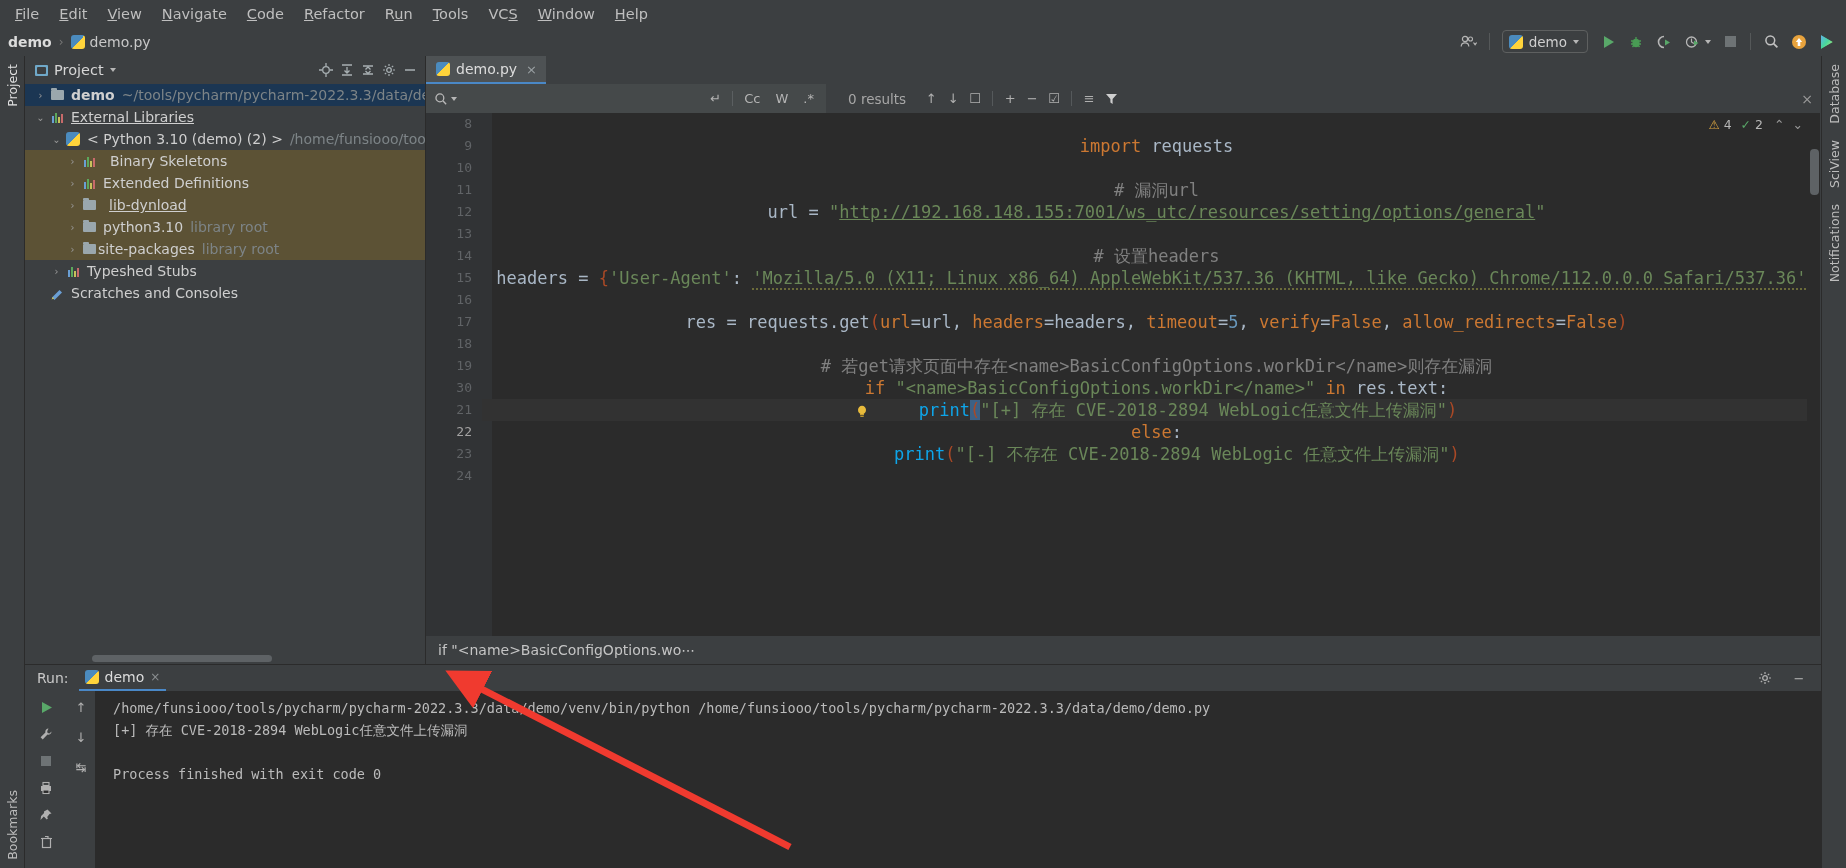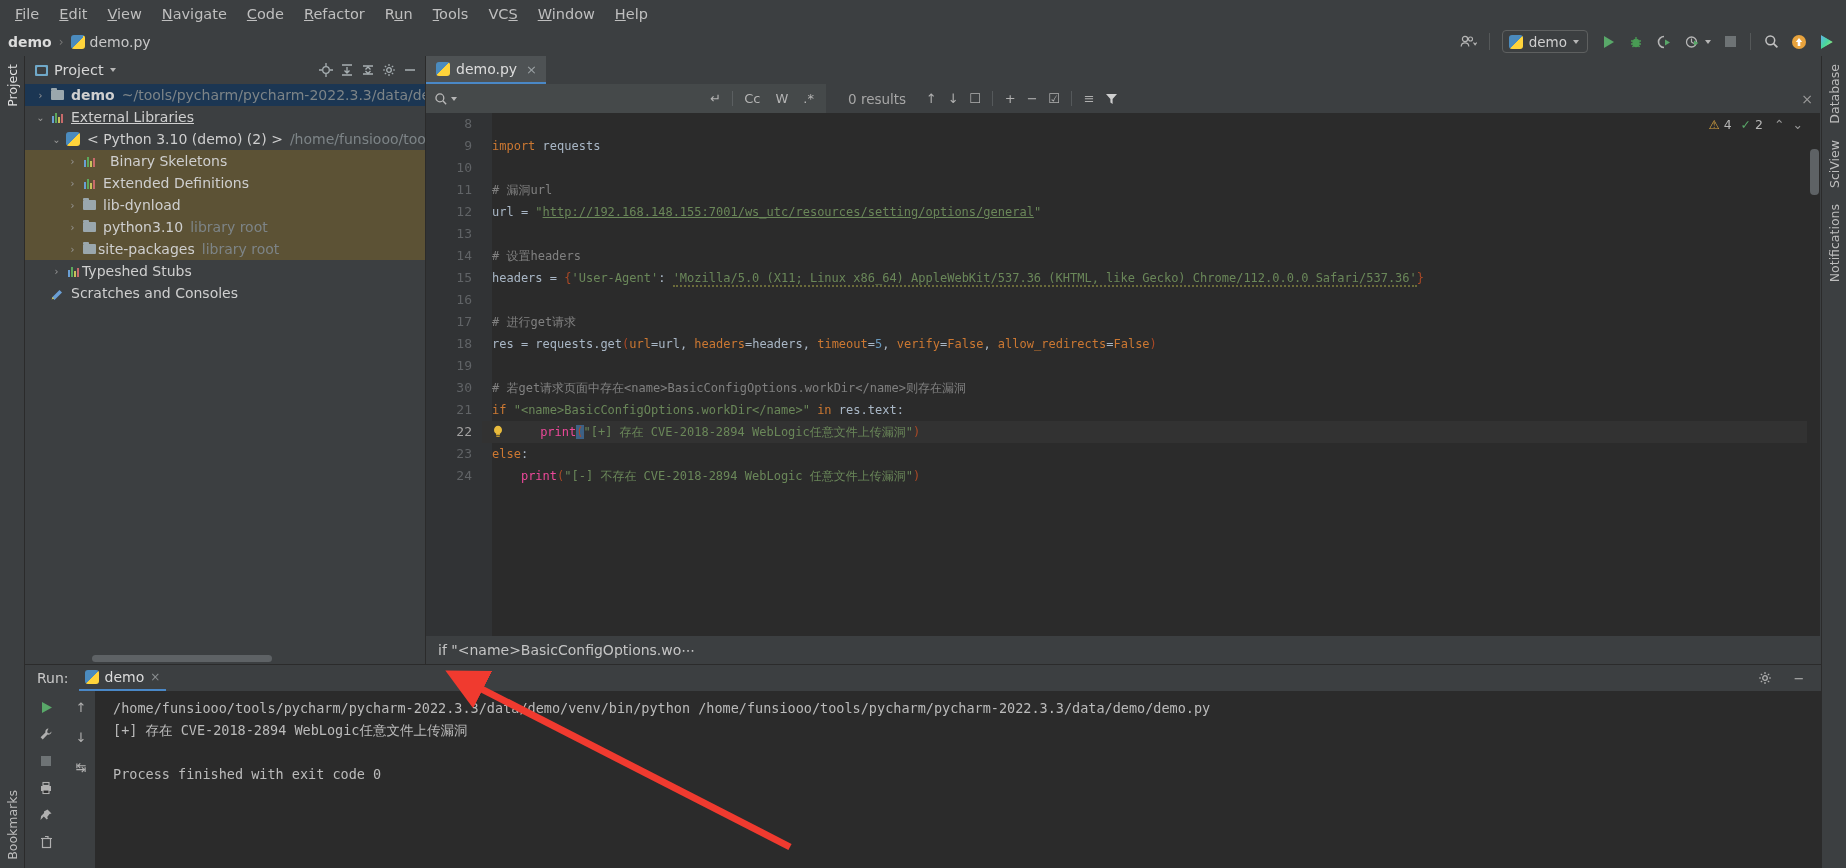--- a/index.html
+++ b/index.html
@@ -122,29 +122,29 @@
   #codewrap { flex:1; display:flex; position:relative; overflow:hidden; background:#2b2b2b; }
   #gutter { width:56px; background:#313335; position:relative; flex:none; }
   #gutter .gl {
     height:22px; line-height:22px; text-align:right; padding-right:10px;
     color:#606366; font-size:13px; font-family:"DejaVu Sans Mono",monospace;
   }
   #gutter .gl.cur { color:#a4a3a3; }
   #codearea { flex:1; position:relative; overflow:hidden; }
   .cline {
     height:22px; line-height:22px; font-family:"DejaVu Sans Mono","Liberation Mono",monospace;
-    font-size:12px; white-space:pre; padding-left:10px; color:#a9b7c6;
+    font-size:17px; white-space:pre; padding-left:10px; color:#a9b7c6;text-align:center;
   }
   .cline.hl { background:#323232; }
   .kw { color:#cc7832; }
   .str { color:#6a8759; }
   .cmt { color:#808080; }
   .num { color:#6897bb; }
   .par { color:#aa4926; }
-  .bi  { color:#ec4899; }
+  .bi  { color:#0ea5e9; }
   .url { color:#6a8759; text-decoration:underline; }
   .wavy { border-bottom:2px dotted #6b6b3a; }
   .cursor-blk { background:#3d6185; }
   .bulb-ic { display:inline-block; width:12px; height:12px; position:relative; vertical-align:-2px;}
 
   
   #err-strip {
     position:absolute; top:0; right:0; width:14px; bottom:0; background:#2b2b2b;
   }
   #vscroll-thumb { position:absolute; right:2px; top:36px; width:9px; height:46px; background:#5e6265; border-radius:4px;}
@@ -383,21 +383,21 @@
                 </span>
               </span>
               <span class="lbl" style="margin-left:5px;">Extended Definitions</span>
             </div>
             <div class="trow sel-olive">
               <span style="width:32px;flex:none;"></span>
               <span class="arrow">›</span>
               <span class="ico">
                 <span class="fld-ico"></span>
               </span>
-              <span class="lbl" style="margin-left:5px;">lib-dynload</span>
+              <span class="lbl" style="margin-left:11px;text-decoration:underline;">lib-dynload</span>
             </div>
             <div class="trow sel-olive">
               <span style="width:32px;flex:none;"></span>
               <span class="arrow">›</span>
               <span class="ico">
                 <span class="fld-ico"></span>
               </span>
               <span class="lbl" style="margin-left:5px;">python3.10</span>
               <span class="dim">library root</span>
             </div>
@@ -414,21 +414,21 @@
               <span style="width:16px;flex:none;"></span>
               <span class="arrow">›</span>
               <span class="ico">
                 <span class="lib-ico">
                   <i style="height:7px;background:#6a9fd4"></i>
                   <i style="height:10px;background:#5ca85c"></i>
                   <i style="height:6px;background:#c7c15c"></i>
                   <i style="height:9px;background:#c76a6a"></i>
                 </span>
               </span>
-              <span class="lbl" style="">Typeshed Stubs</span>
+              <span class="lbl" style="margin-left:5px;">Typeshed Stubs</span>
             </div>
             <div class="trow">
               <span style="width:0px;flex:none;"></span>
               <span class="arrow"></span>
               <span class="ico">
                 <span class="scratch-ico"><svg width="13" height="12" viewBox="0 0 13 12">
                     <path d="M1 9.5L8.5 2 11 4.5 3.5 12z" fill="#6a9fd4"></path>
                     <path d="M0.5 11.5l1.2-2.6 1.6 1.6z" fill="#c7c15c"></path>
                   </svg></span>
               </span>
@@ -507,21 +507,20 @@
           <div id="codearea">
               <div class="cline">&nbsp;</div>
               <div class="cline"><span class="kw">import </span><span class="">requests</span></div>
               <div class="cline">&nbsp;</div>
               <div class="cline"><span class="cmt"># 漏洞url</span></div>
               <div class="cline"><span class="">url </span><span class="">= </span><span class="str">"</span><span class="url">http://192.168.148.155:7001/ws_utc/resources/setting/options/general</span><span class="str">"</span></div>
               <div class="cline">&nbsp;</div>
               <div class="cline"><span class="cmt"># 设置headers</span></div>
               <div class="cline"><span class="">headers </span><span class="">= </span><span class="par">{</span><span class="str">'User-Agent'</span><span class="">: </span><span class="str wavy">'Mozilla/5.0 (X11; Linux x86_64) AppleWebKit/537.36 (KHTML, like Gecko) Chrome/112.0.0.0 Safari/537.36'</span><span class="par">}</span></div>
               <div class="cline">&nbsp;</div>
-              <div class="cline"><span class="cmt"># 进行get请求</span></div>
               <div class="cline"><span class="">res </span><span class="">= </span><span class="">requests</span><span class="">.</span><span class="">get</span><span class="par">(</span><span class="kw">url</span><span class="">=url, </span><span class="kw">headers</span><span class="">=headers, </span><span class="kw">timeout</span><span class="">=</span><span class="num">5</span><span class="">, </span><span class="kw">verify</span><span class="">=</span><span class="kw">False</span><span class="">, </span><span class="kw">allow_redirects</span><span class="">=</span><span class="kw">False</span><span class="par">)</span></div>
               <div class="cline">&nbsp;</div>
               <div class="cline"><span class="cmt"># 若get请求页面中存在&lt;name&gt;BasicConfigOptions.workDir&lt;/name&gt;则存在漏洞</span></div>
               <div class="cline"><span class="kw">if </span><span class="str">"&lt;name&gt;BasicConfigOptions.workDir&lt;/name&gt;"</span><span class=""> </span><span class="kw">in </span><span class="">res.text:</span></div>
               <div class="cline hl"><span class="bulb-ic"><svg width="12" height="13" viewBox="0 0 12 13">
                     <ellipse cx="6" cy="5" rx="4" ry="4.3" fill="#e8bb3c"></ellipse>
                     <rect x="4" y="9" width="4" height="1.2" fill="#c9a02f"></rect>
                     <rect x="4.3" y="10.8" width="3.4" height="1.1" fill="#c9a02f"></rect>
                   </svg></span> <span class="">    </span><span class="bi">print</span><span class="par cursor-blk">(</span><span class="str">"[+] 存在 CVE-2018-2894 WebLogic任意文件上传漏洞"</span><span class="par">)</span></div>
               <div class="cline"><span class="kw">else</span><span class="">:</span></div>

